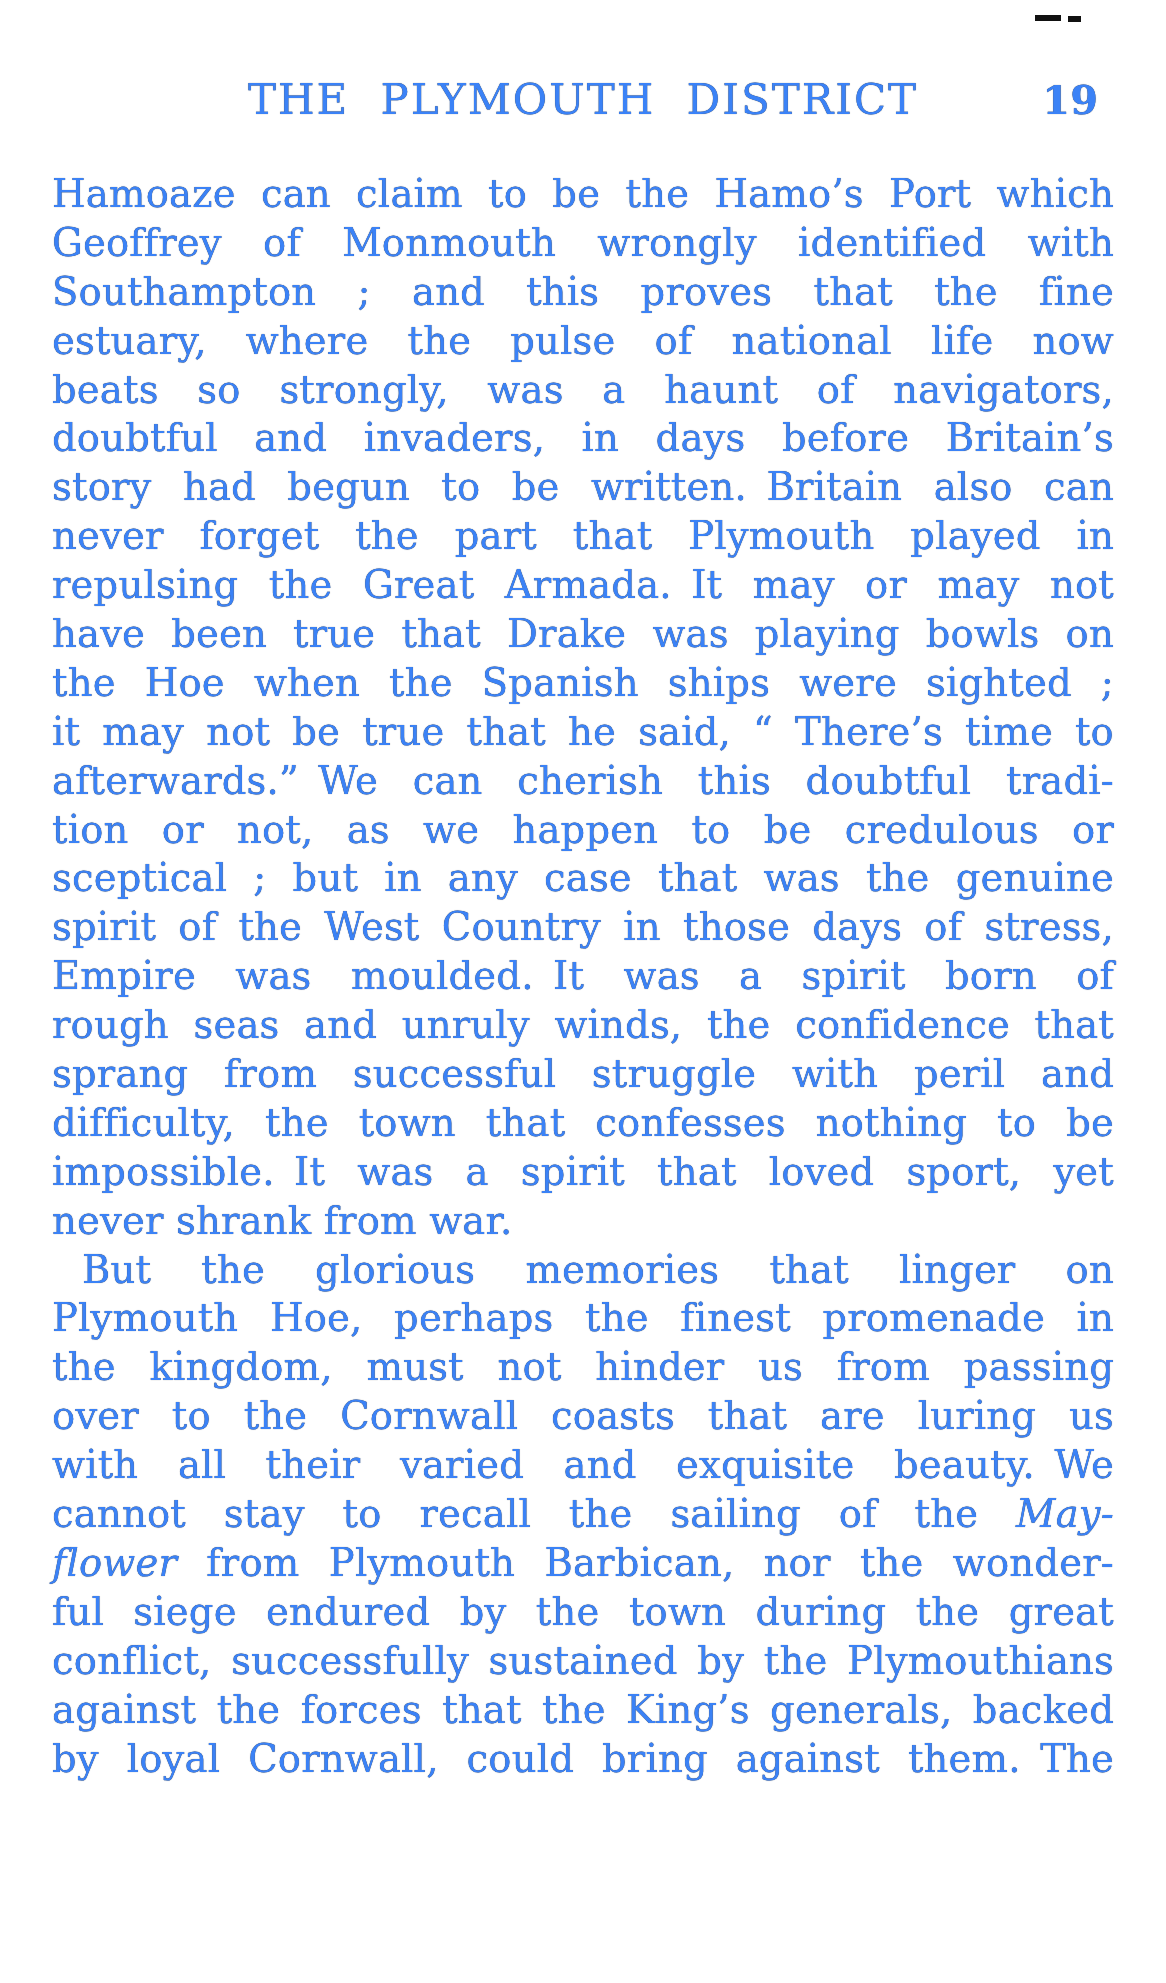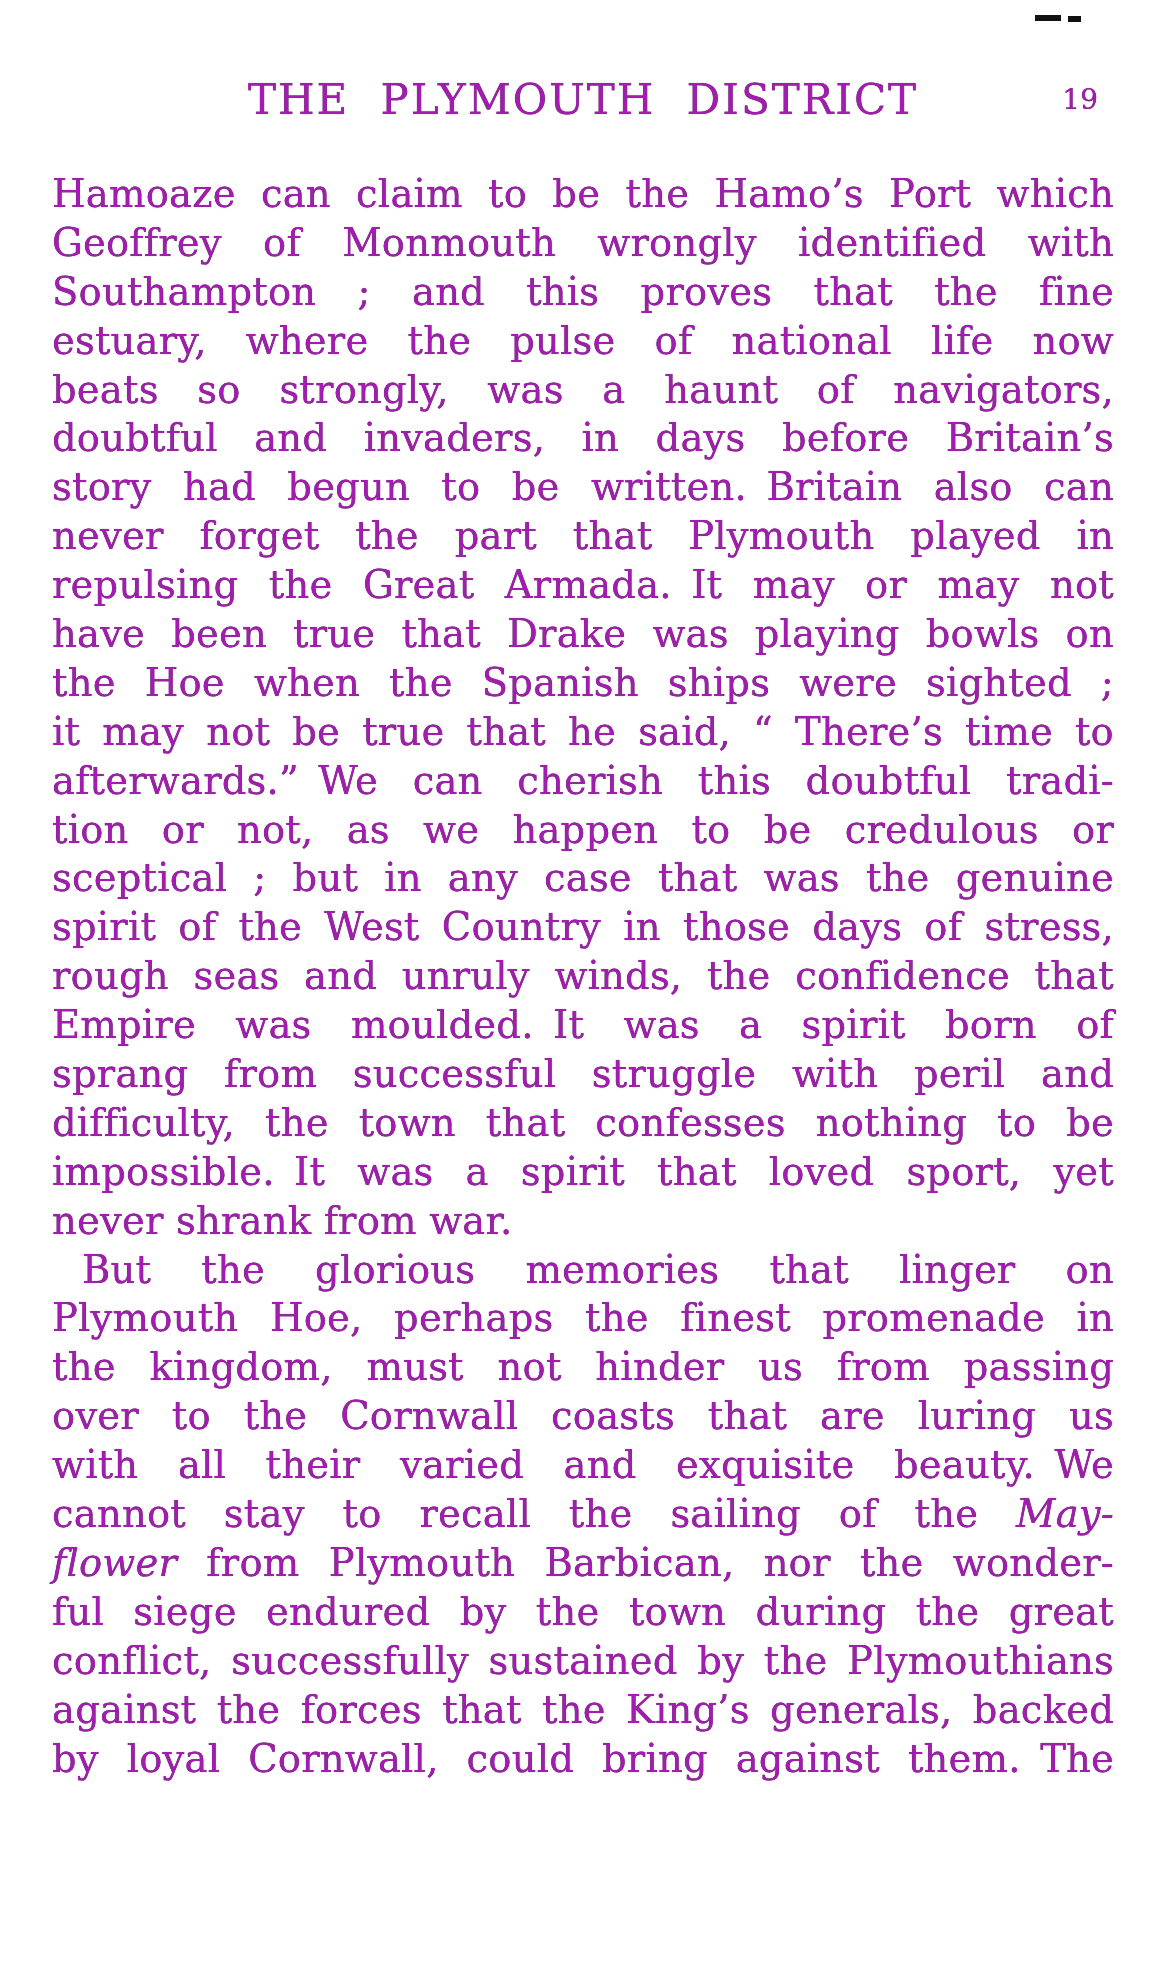--- a/index.html
+++ b/index.html
@@ -5,21 +5,21 @@
   html, body {
     margin: 0;
     padding: 0;
     background: #ffffff;
   }
   .page {
     position: relative;
     width: 1166px;
     height: 1983px;
     background: #ffffff;
-    color: #a21caf;
+    color: #3b82f6;
     font-family: "DejaVu Serif", "Liberation Serif", serif;
     overflow: hidden;
   }
   
   .stray {
     position: absolute;
     top: 15px;
     left: 1035px;
     height: 7px;
   }
@@ -44,23 +44,24 @@
     line-height: 52px;
     letter-spacing: 2px;
     word-spacing: 16px;
     text-shadow: 0 0 0.7px rgba(0,0,0,0.85);
     white-space: nowrap;
   }
   .page-number {
     position: absolute;
     right: 16px;
     top: 0;
-    font-size: 28px;
+    font-size: 40px;
     line-height: 52px;
     text-shadow: 0 0 0.7px rgba(0,0,0,0.85);
+    font-weight: bold;
   }
 
   .body-text {
     position: absolute;
     top: 170px;
     left: 52px;
     width: 1062px;
     font-size: 38.5px;
     line-height: 48.9px;
     letter-spacing: 0.2px;
@@ -106,22 +107,22 @@
       <div class="line"><span>story had begun to be written. Britain also can</span></div>
       <div class="line"><span>never forget the part that Plymouth played in</span></div>
       <div class="line"><span>repulsing the Great Armada. It may or may not</span></div>
       <div class="line"><span>have been true that Drake was playing bowls on</span></div>
       <div class="line"><span>the Hoe when the Spanish ships were sighted ;</span></div>
       <div class="line"><span>it may not be true that he said, “ There’s time to</span></div>
       <div class="line"><span>afterwards.” We can cherish this doubtful tradi-</span></div>
       <div class="line"><span>tion or not, as we happen to be credulous or</span></div>
       <div class="line"><span>sceptical ; but in any case that was the genuine</span></div>
       <div class="line"><span>spirit of the West Country in those days of stress,</span></div>
+      <div class="line"><span>Empire was moulded. It was a spirit born of</span></div>
       <div class="line"><span>rough seas and unruly winds, the confidence that</span></div>
-      <div class="line"><span>Empire was moulded. It was a spirit born of</span></div>
       <div class="line"><span>sprang from successful struggle with peril and</span></div>
       <div class="line"><span>difficulty, the town that confesses nothing to be</span></div>
       <div class="line"><span>impossible. It was a spirit that loved sport, yet</span></div>
       <div class="line short"><span>never shrank from war.</span></div>
       <div class="line indent"><span>But the glorious memories that linger on</span></div>
       <div class="line"><span>Plymouth Hoe, perhaps the finest promenade in</span></div>
       <div class="line"><span>the kingdom, must not hinder us from passing</span></div>
       <div class="line"><span>over to the Cornwall coasts that are luring us</span></div>
       <div class="line"><span>with all their varied and exquisite beauty. We</span></div>
       <div class="line"><span>cannot stay to recall the sailing of the </span><em>May-</em></div>

